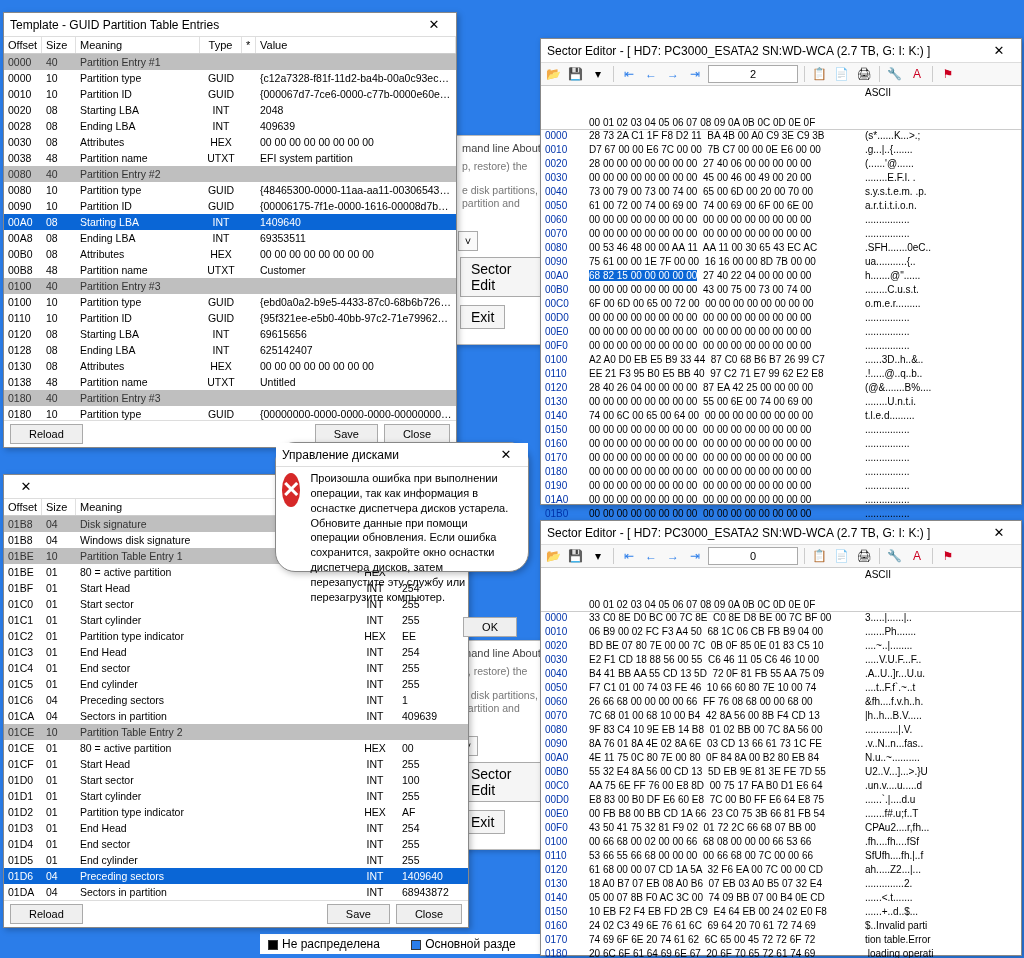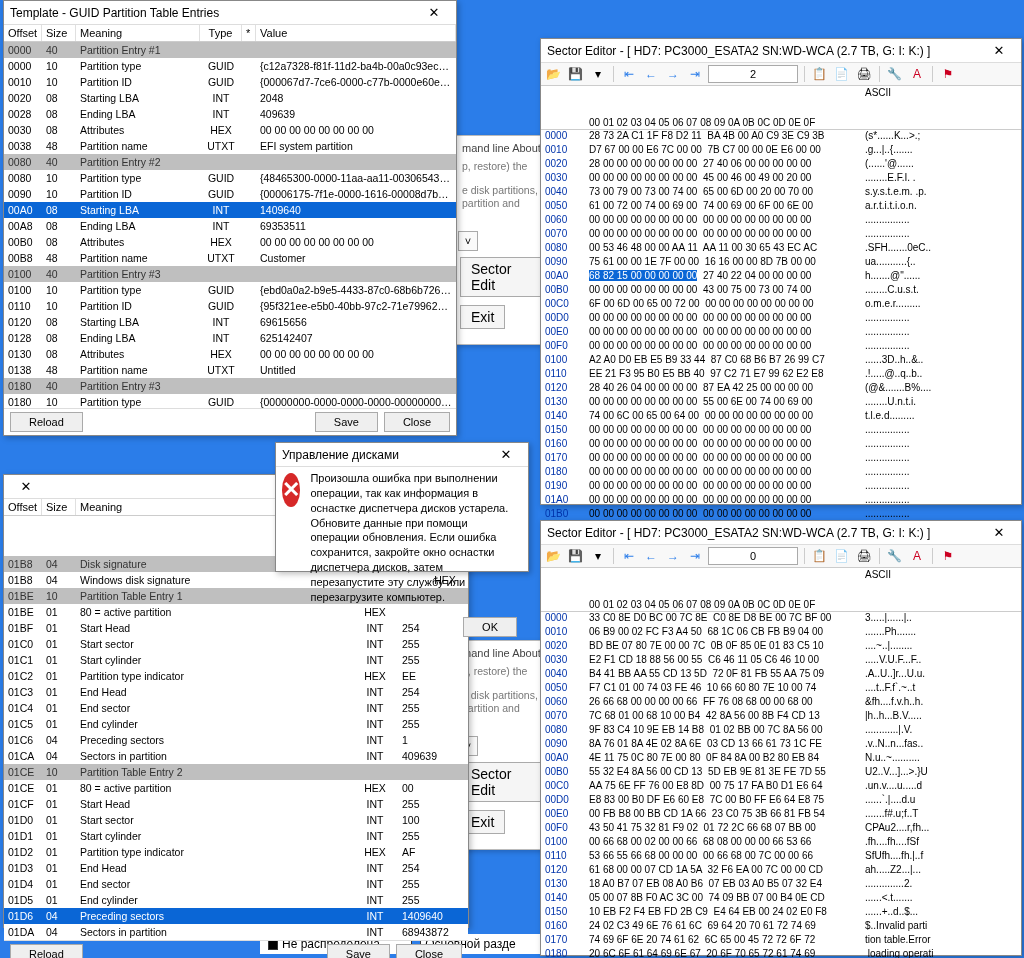--- a/index.html
+++ b/index.html
@@ -83,21 +83,21 @@
 <div class="bg-panel" style="left:455px;top:640px;width:98px;height:210px;">
   <div class="tabs"><span>mand line   About</span></div>
   <div class="muted"><span>p, restore) the</span></div>
   <div class="muted" style="margin-top:10px;white-space:pre-line;"><span>e disk partitions,
 partition and</span></div>
   <div style="margin-top:18px;"><span class="chev">˅</span></div>
   <div><span class="btn2">Sector Edit</span></div>
   <div><span class="btn2">Exit</span></div>
 </div>
 
-<div class="window" style="left:3px;top:0;width:454px;height:436px;">
+<div class="window" style="left:3px;top:12px;width:454px;height:436px;">
   <div class="titlebar">
       <span class="title">Template - GUID Partition Table Entries</span>
       <span class="close-x">✕</span>
     </div>
   <div class="thead">
     <div class="c-off">Offset</div>
       <div class="c-size">Size</div>
       <div class="c-mean">Meaning</div>
       <div class="c-type">Type</div>
       <div class="c-star">*</div>
@@ -300,21 +300,21 @@
 <div class="window" style="left:3px;top:474px;width:466px;height:454px;">
   <div class="titlebar">
       <span class="close-x">✕</span>
     </div>
   <div class="thead">
     <div class="m-off">Offset</div>
       <div class="m-size">Size</div>
       <div class="m-mean">Meaning</div>
       <div class="m-type">Type</div>
   </div>
-  <div class="tbody" id="mbr-body" style="height:384px;overflow:hidden;margin-top:40px;">
+  <div class="tbody" id="mbr-body" style="height:384px;overflow:hidden;">
       <div class="row hdr">
         <div class="m-off">01B8</div>
         <div class="m-size">04</div>
         <div class="m-mean">Disk signature</div>
         <div class="m-type"></div>
       </div>
       <div class="row">
         <div class="m-off">01B8</div>
         <div class="m-size">04</div>
         <div class="m-mean">Windows disk signature</div>
@@ -474,21 +474,21 @@
       </div>
     </div>
   <div class="footer">
     <span class="btn">Reload</span>
     <span class="spacer"></span>
     <span class="btn">Save</span>
     <span class="btn">Close</span>
   </div>
 </div>
 
-<div class="window" style="left:275px;top:442px;width:254px;height:130px;">
+<div class="window" style="left:275px;top:442px;width:254px;height:130px;border-radius:20px;">
   <div class="titlebar">
       <span class="title">Управление дисками</span>
       <span class="close-x">✕</span>
     </div>
   <div style="display:flex;">
     <div class="err-icon">✕</div>
     <div class="dialog-txt">Произошла ошибка при выполнении операции, так как информация в оснастке диспетчера дисков устарела. Обновите данные при помощи операции обновления. Если ошибка сохранится, закройте окно оснастки диспетчера дисков, затем перезапустите эту службу или перезагрузите компьютер.</div>
   </div>
   <div style="text-align:right;padding:2px 8px 6px;"><span class="btn">OK</span></div>
 </div>

